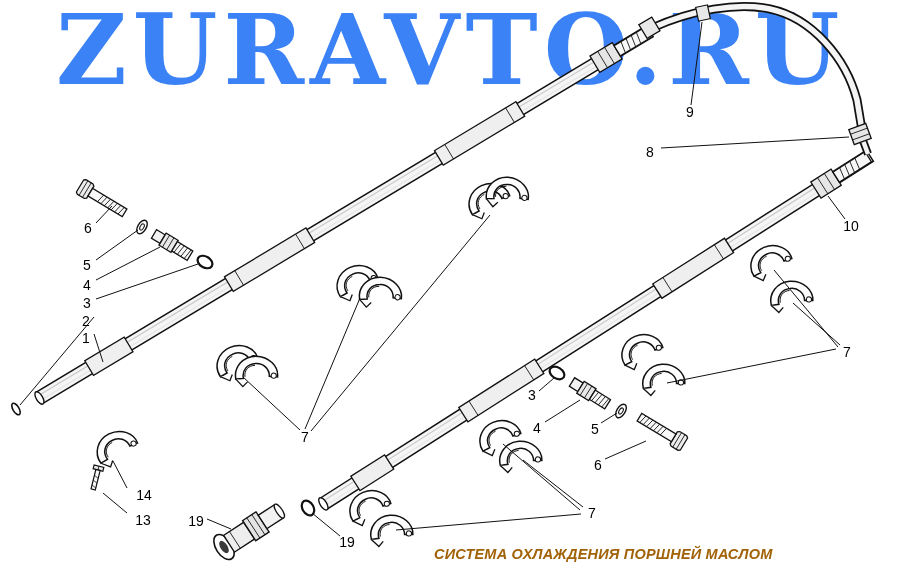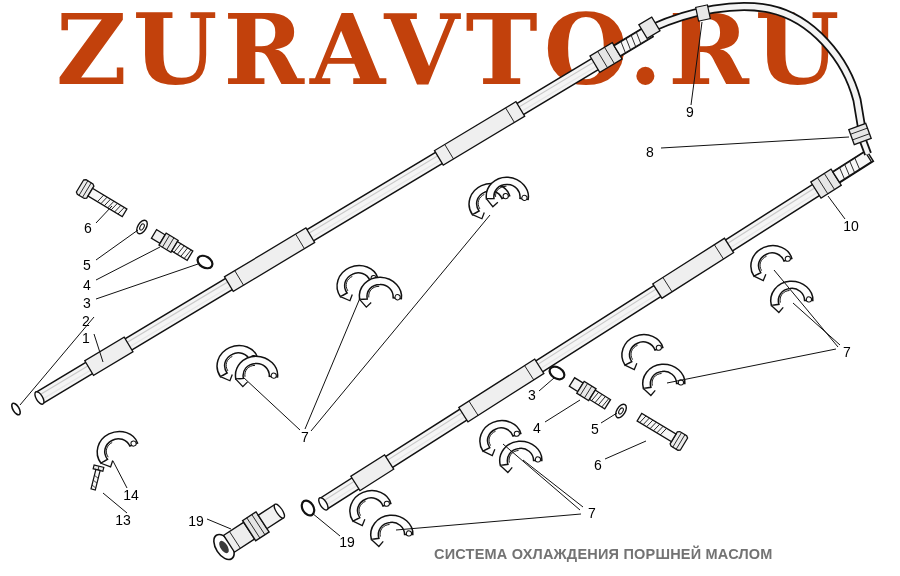--- a/index.html
+++ b/index.html
@@ -1,24 +1,24 @@
 <!DOCTYPE html>
 <html><head>
 <meta charset="utf-8">
 <style>
   html,body{margin:0;padding:0;background:#fff;}
   .stage{position:relative;width:900px;height:576px;background:#fff;overflow:hidden;
          font-family:"Liberation Sans",sans-serif;}
   .watermark{position:absolute;left:56px;top:0px;font-family:"DejaVu Serif",serif;
-             font-weight:700;font-size:97px;line-height:1.05;color:#c2410c;
+             font-weight:700;font-size:97px;line-height:1.05;color:#3b82f6;
              letter-spacing:6px;white-space:nowrap;user-select:none;}
   .diagram{position:absolute;left:0;top:0;}
   .plbl{position:absolute;transform:translate(-50%,-50%);font-size:14px;color:#000;}
-  .caption{position:absolute;left:434px;top:546px;font-size:14.5px;font-weight:700;color:#737373;
-           letter-spacing:0.2px;}
+  .caption{position:absolute;left:434px;top:546px;font-size:14.5px;font-weight:700;color:#a16207;
+           letter-spacing:0.2px;font-style:italic;}
 </style>
 </head>
 <body>
 
 <div class="stage">
 
   <div class="watermark">ZURAVTO.RU</div>
 
   <svg class="diagram" width="900" height="576" viewBox="0 0 900 576">
     <defs>
@@ -214,22 +214,22 @@
     </g>
   </svg>
 
   <span class="plbl" style="left:88px;top:228px">6</span>
   <span class="plbl" style="left:87px;top:265px">5</span>
   <span class="plbl" style="left:87px;top:285px">4</span>
   <span class="plbl" style="left:87px;top:303px">3</span>
   <span class="plbl" style="left:86px;top:321px">2</span>
   <span class="plbl" style="left:86px;top:338px">1</span>
   <span class="plbl" style="left:305px;top:437px">7</span>
-  <span class="plbl" style="left:131px;top:495px">14</span>
-  <span class="plbl" style="left:123px;top:520px">13</span>
+  <span class="plbl" style="left:144px;top:495px">14</span>
+  <span class="plbl" style="left:143px;top:520px">13</span>
   <span class="plbl" style="left:196px;top:521px">19</span>
   <span class="plbl" style="left:347px;top:542px">19</span>
   <span class="plbl" style="left:690px;top:112px">9</span>
   <span class="plbl" style="left:650px;top:152px">8</span>
   <span class="plbl" style="left:851px;top:226px">10</span>
   <span class="plbl" style="left:847px;top:352px">7</span>
   <span class="plbl" style="left:532px;top:395px">3</span>
   <span class="plbl" style="left:537px;top:428px">4</span>
   <span class="plbl" style="left:595px;top:429px">5</span>
   <span class="plbl" style="left:598px;top:465px">6</span>

